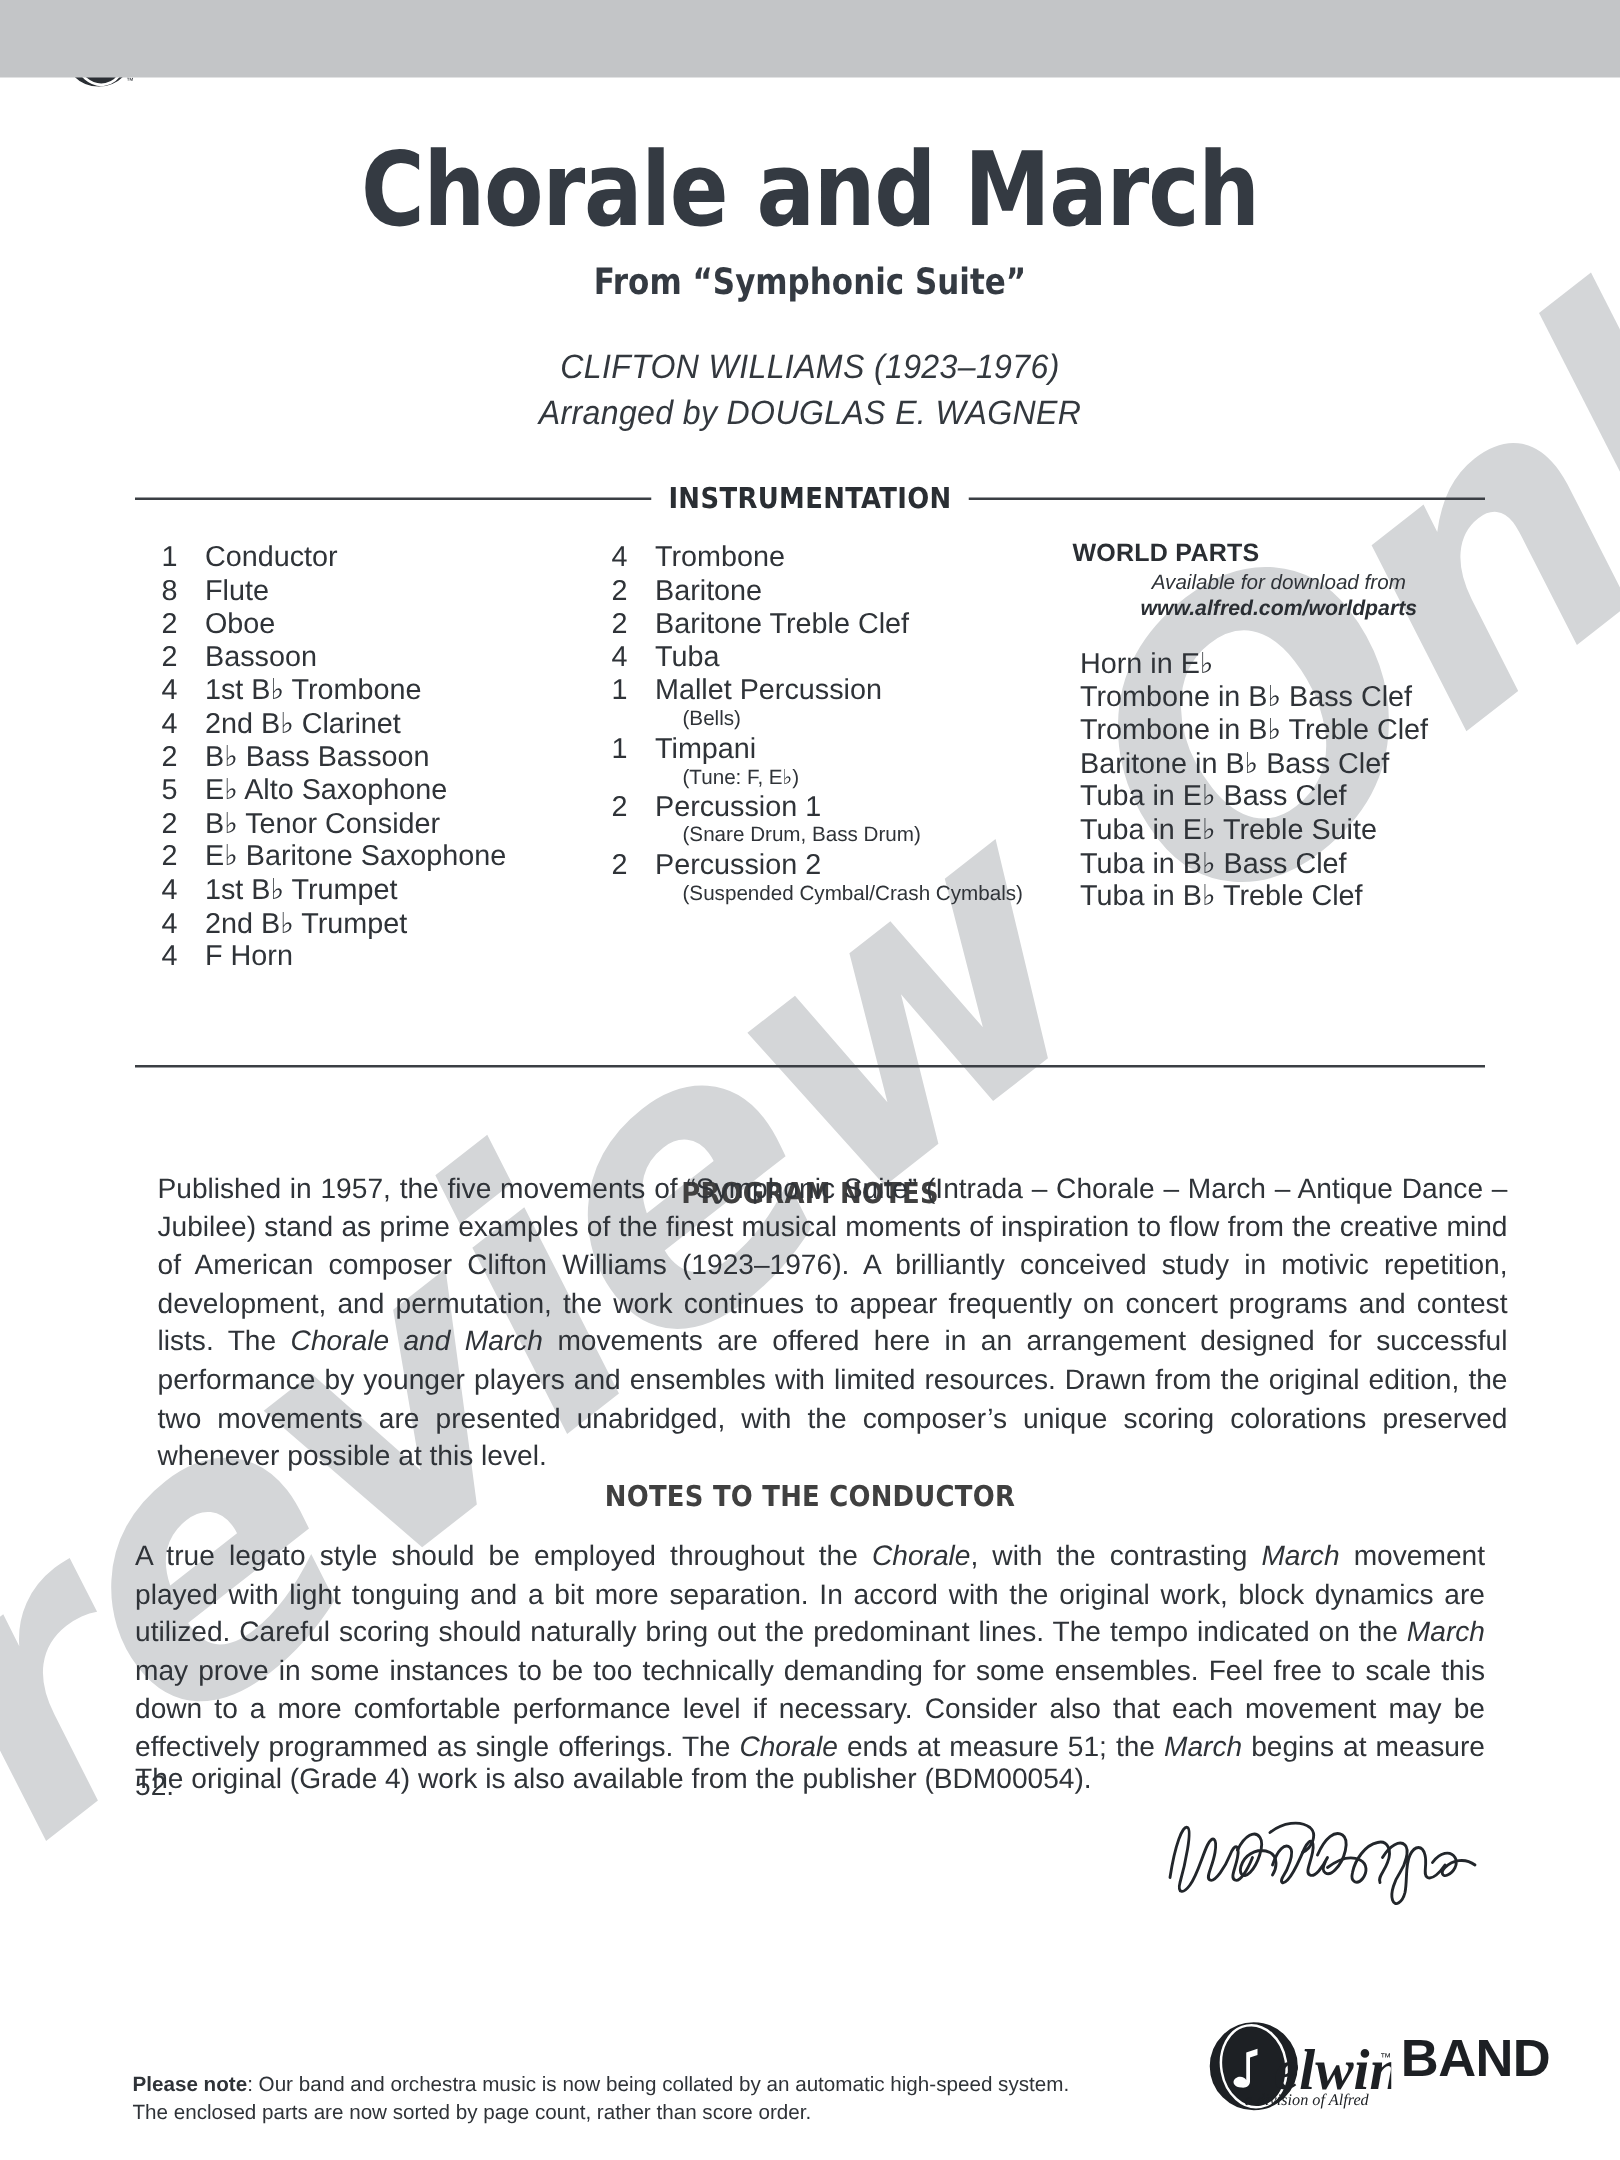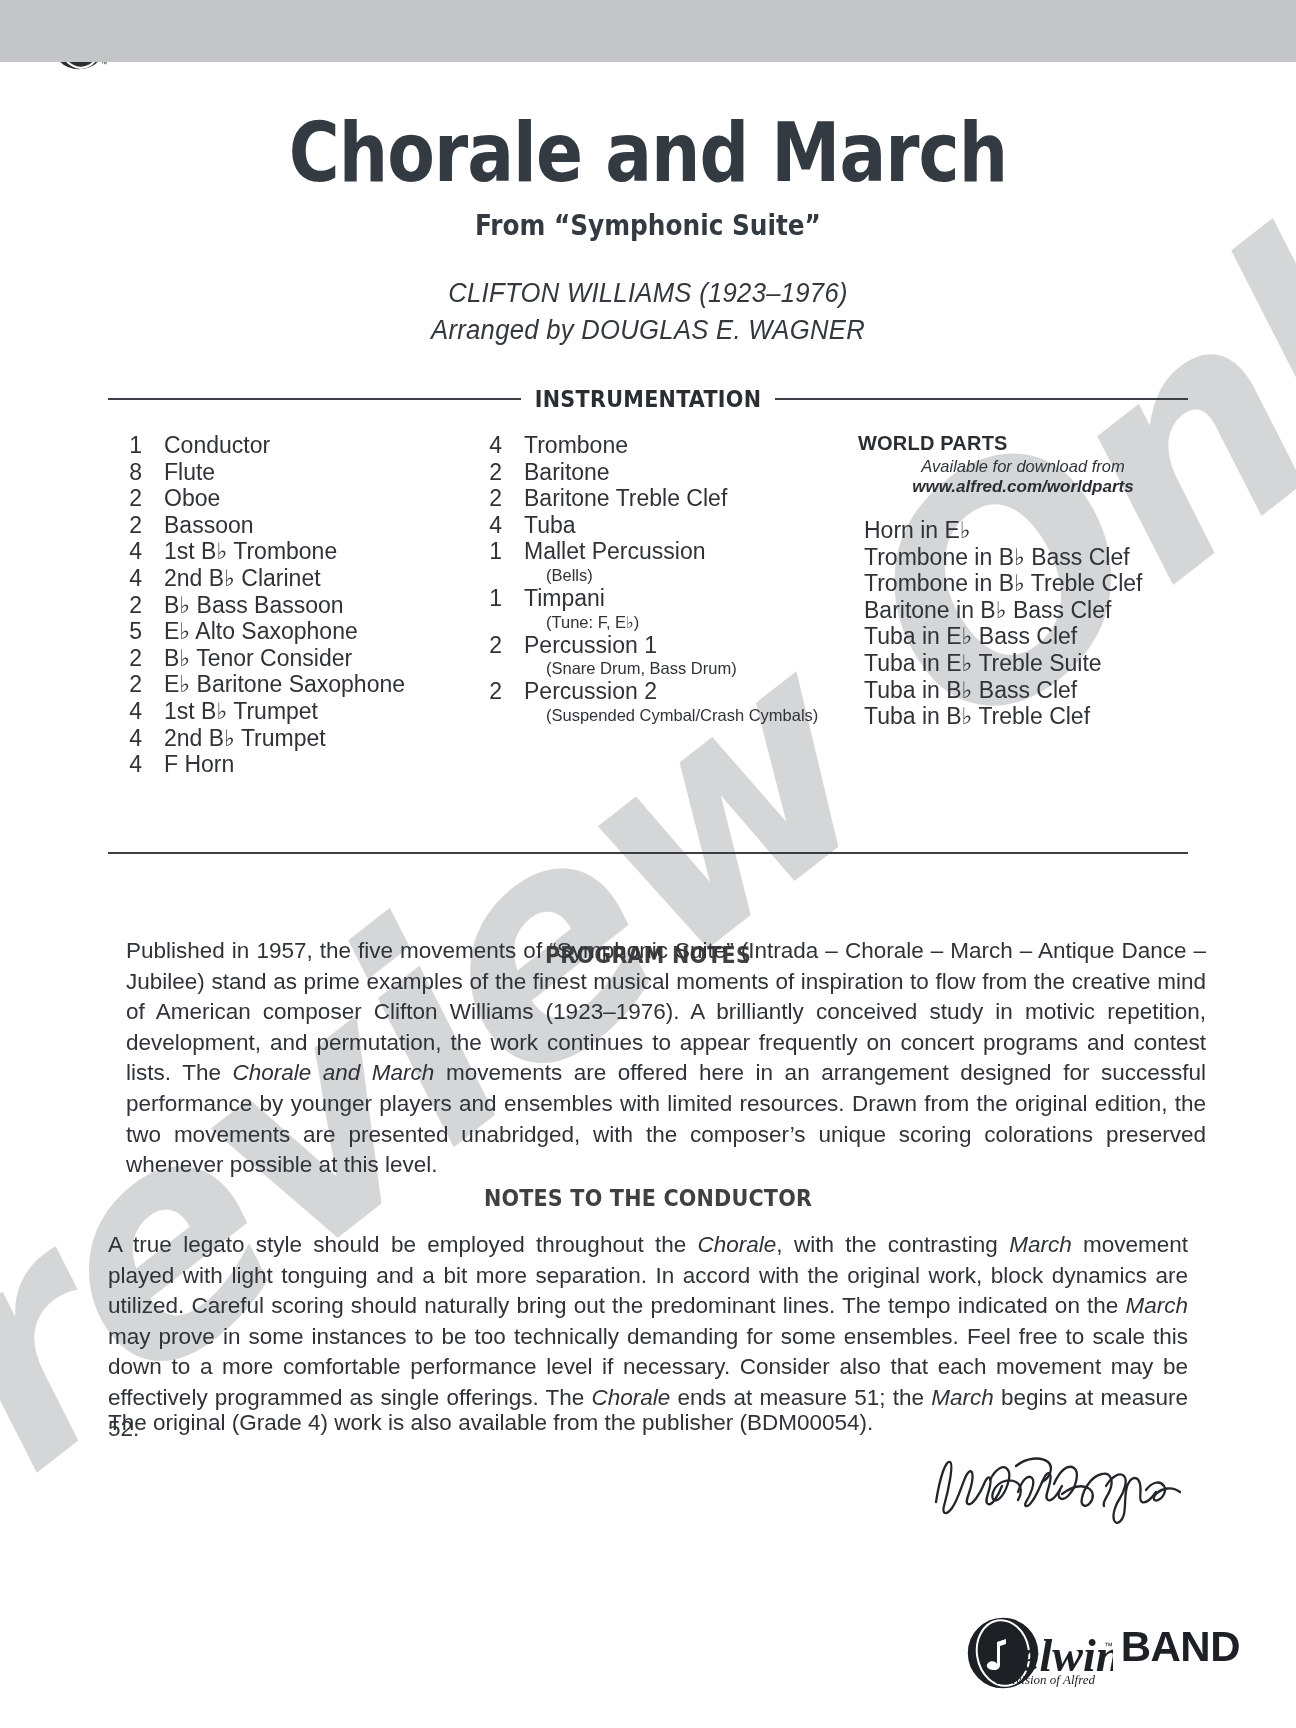--- a/index.html
+++ b/index.html
@@ -496,20 +496,24 @@
         <path d="M88 52 C92 40 98 34 102 38 C106 42 100 56 96 62 C94 66 96 68 100 64 C106 58 110 46 114 38 C118 30 122 32 120 42 C118 52 114 58 118 60 C122 62 128 54 132 46"></path>
         <path d="M124 44 C130 30 138 24 144 28 C150 32 146 48 138 56 C132 62 126 58 130 50"></path>
         <path d="M132 54 C140 48 150 44 158 48 C164 51 164 58 160 63 C156 68 150 66 152 58 C154 48 162 36 172 34 C180 32 184 40 180 50 C177 58 172 62 174 66"></path>
         <path d="M176 46 C182 36 190 32 194 36 C198 40 194 52 190 58 C186 64 182 74 184 80 C186 86 192 82 194 74 C196 64 194 52 198 44 C202 36 208 36 210 44 C212 52 208 60 212 62 C216 64 222 58 226 52"></path>
         <path d="M216 50 C222 42 230 40 234 46 C237 51 233 58 228 60 C224 62 222 58 226 54 C232 48 242 46 250 52"></path>
         <path d="M86 26 C96 18 110 16 118 22 C124 27 120 38 112 42"></path>
       </g>
     </svg>
   </div>
 
+  <div class="footer-note">
+    <div><b>Please note</b><span>: Our band and orchestra music is now being collated by an automatic high-speed system.</span></div>
+    <div>The enclosed parts are now sorted by page count, rather than score order.</div>
+  </div>
 
   <div class="belwin-logo">
     <div class="belwin-mark">
       <svg viewBox="0 0 150 76" width="150" height="76">
         <ellipse cx="40" cy="38" rx="36" ry="36" fill="#1d2024"></ellipse>
         <ellipse cx="40" cy="38" rx="36" ry="36" fill="none" stroke="#ffffff" stroke-width="1.6"></ellipse>
         <g transform="rotate(-10 40 38)">
           <ellipse cx="40" cy="38" rx="26" ry="33" fill="none" stroke="#ffffff" stroke-width="2"></ellipse>
         </g>
         <path d="M30 55 C25 55 22 51 25 48 C28 45 33 46.5 34 49 L34 27 L43 24 L43 29 L37 31 L37 50 C37 53.5 34 55.6 30 55 Z" fill="#ffffff"></path>

